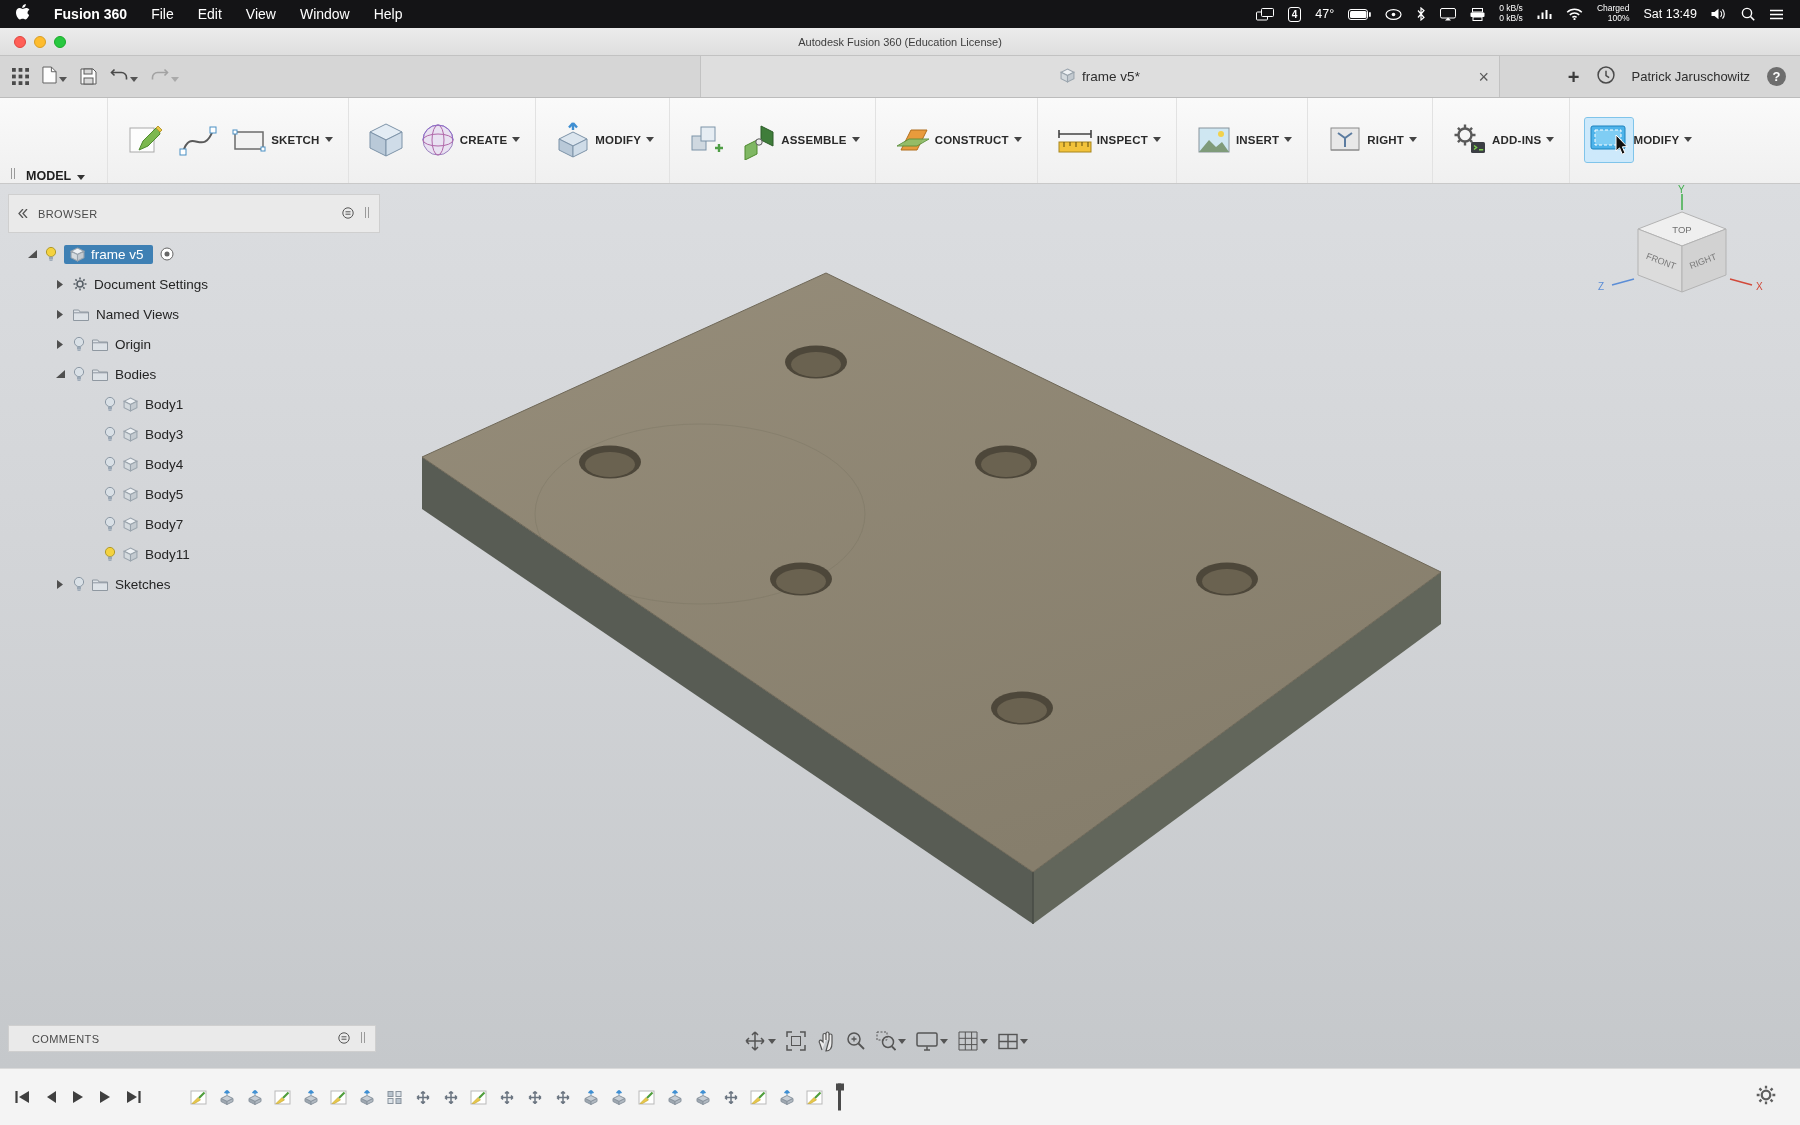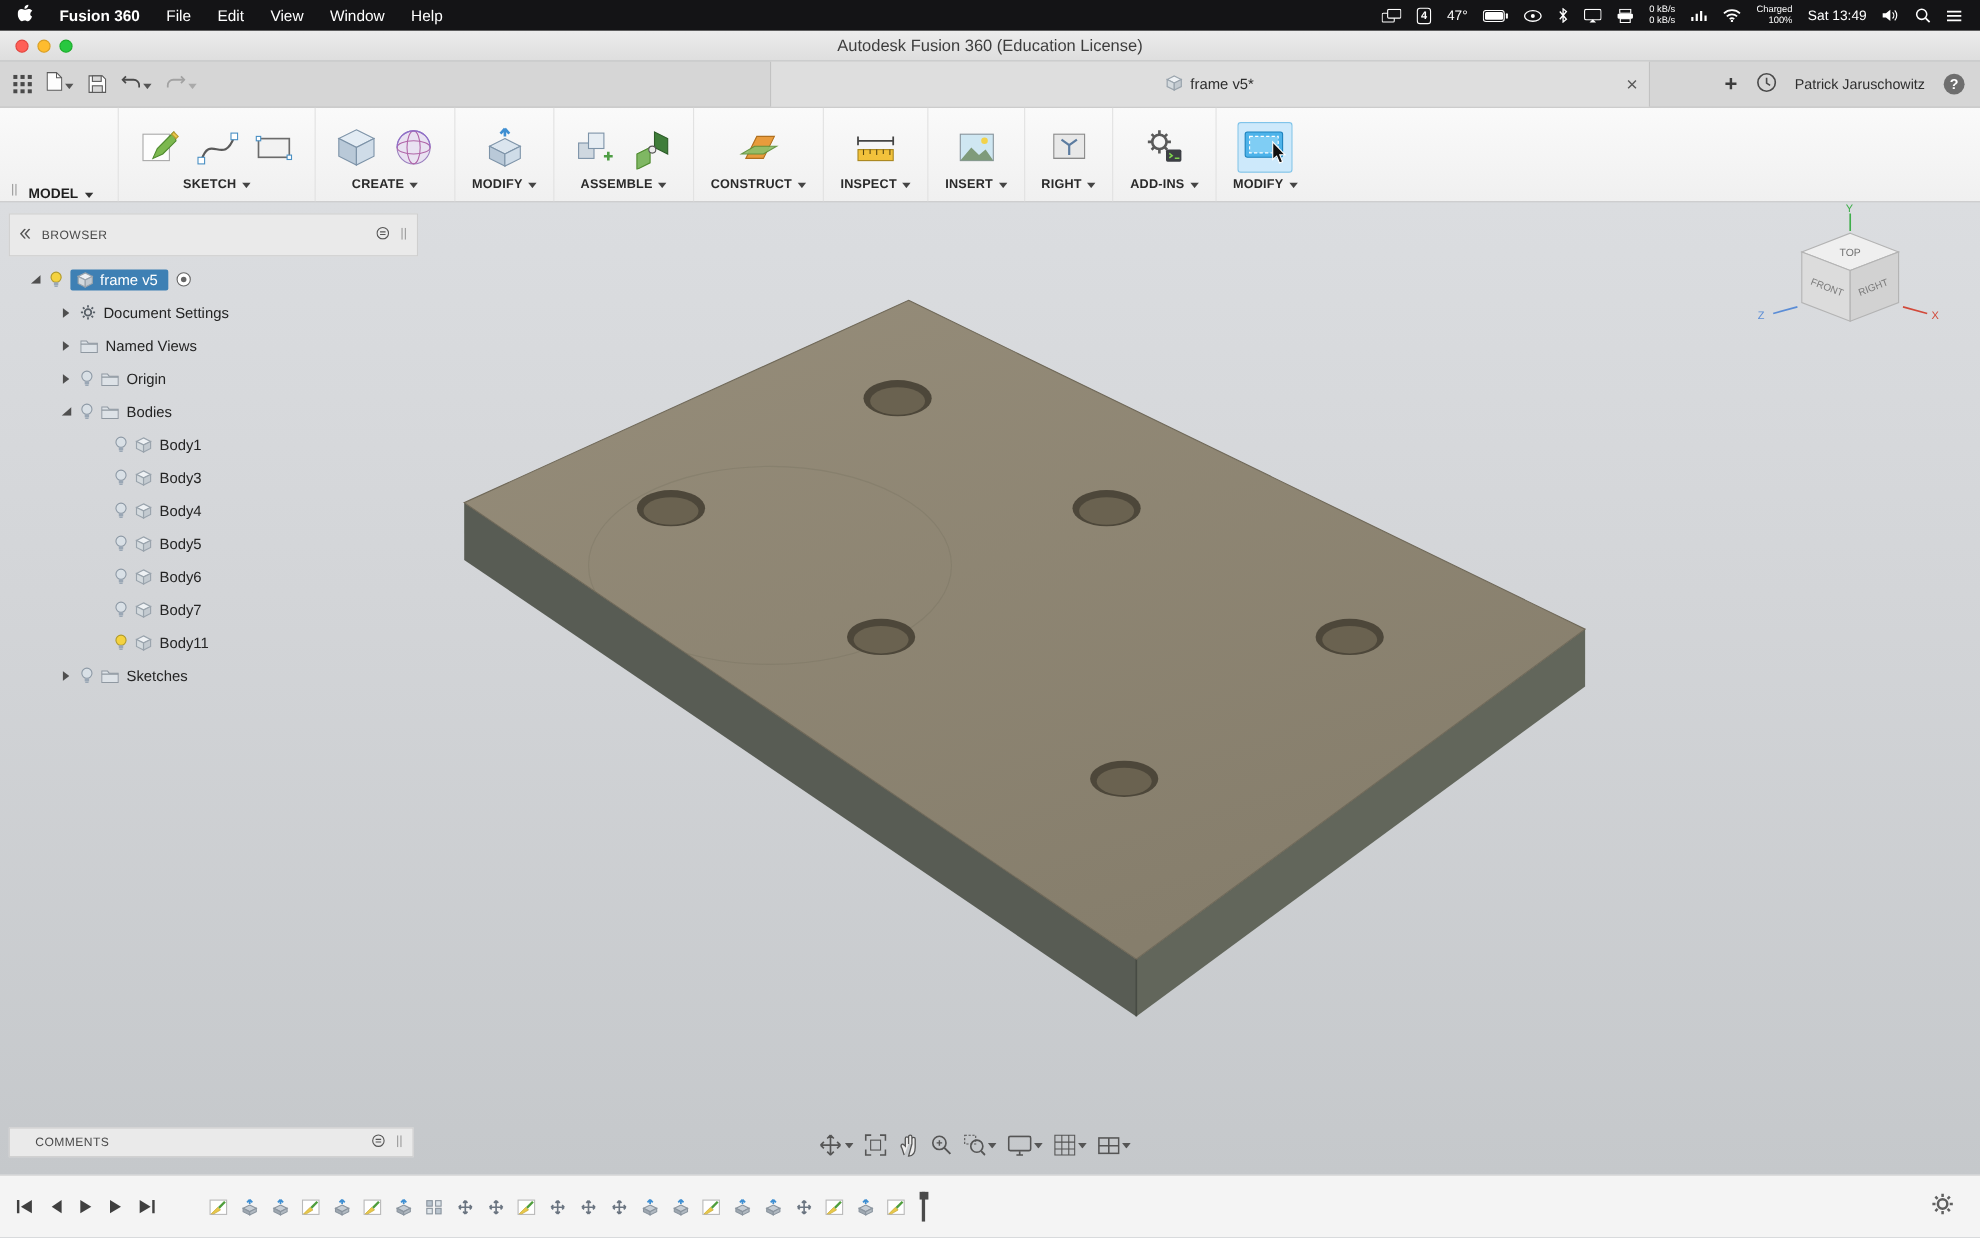--- a/index.html
+++ b/index.html
@@ -11,21 +11,21 @@
 .menubar{position:absolute;top:0;left:0;right:0;height:28px;background:#141416;color:#fff;display:flex;align-items:center;justify-content:space-between;padding:0 16px;font-size:14px}
 .mb-left{display:flex;align-items:center;gap:24px}
 .mb-app{font-weight:bold}
 .mb-item{cursor:default}
 .mb-right{display:flex;align-items:center;gap:14px;font-size:12.5px}
 .mb-right .ic{display:flex;align-items:center}
 .chip{border:1.2px solid #fff;border-radius:3px;font-size:10px;padding:0 3px;line-height:13px;font-weight:bold}
 .stack{display:flex;flex-direction:column;align-items:flex-end;font-size:8.5px;line-height:1.15}
 
 
-.titlebar{position:absolute;top:28px;height:28px;left:0;right:0;background:linear-gradient(#ececec,#dedede);border-bottom:1px solid #c2c2c2;display:flex;align-items:center;justify-content:center;font-size:15px;color:#3d3d3d}
+.titlebar{position:absolute;top:28px;height:28px;left:0;right:0;background:linear-gradient(#ececec,#dedede);border-bottom:1px solid #c2c2c2;display:flex;align-items:center;justify-content:center;font-size:11px;color:#3d3d3d}
 .lights{position:absolute;left:14px;top:0;height:100%;display:flex;align-items:center;gap:8px}
 .light{width:12px;height:12px;border-radius:50%}
 .l-red{background:#ff5f57;border:1px solid #e0443e}
 .l-yellow{background:#febc2e;border:1px solid #d89e24}
 .l-green{background:#28c840;border:1px solid #1aab29}
 
 
 .toolrow{position:absolute;top:56px;height:42px;left:0;right:0;background:#d6d6d6;border-bottom:1px solid #bcbcbc}
 .qat{position:absolute;left:12px;top:0;height:100%;display:flex;align-items:center;gap:13px;color:#4a4a4a}
 .qat .ic{display:flex;align-items:center;gap:2px}
@@ -33,21 +33,21 @@
 .tab-close{position:absolute;right:10px;top:50%;transform:translateY(-50%);font-size:18px;color:#5a5a5a;line-height:1}
 .tr-right{position:absolute;right:14px;top:0;height:100%;display:flex;align-items:center;gap:17px;font-size:13px;color:#2e2e2e}
 .plusbtn{font-size:20px;color:#3c3c3c;font-weight:bold;line-height:1}
 .help-circle{width:19px;height:19px;border-radius:50%;background:#6e6e6e;color:#fff;display:flex;align-items:center;justify-content:center;font-size:13px;font-weight:bold}
 
 
 .ribbon{position:absolute;top:98px;height:86px;left:0;right:0;background:linear-gradient(#fafafa,#f0f0f0);border-bottom:1px solid #c9c9c9;display:flex;align-items:stretch}
 .ws-wrap{display:flex;align-items:flex-end;gap:10px;padding:0 22px 0 10px}
 .ws{display:flex;align-items:center;gap:6px;font-size:12.5px;font-weight:bold;color:#1f1f1f}
 .rgroups{display:flex}
-.rgroup{display:flex;flex-direction:column;align-items:center;justify-content:space-between;padding:7px 15px 9px;border-left:1px solid #e2e2e2}
+.rgroup{display:flex;flex-direction:row;align-items:center;justify-content:space-between;padding:7px 15px 9px;border-left:1px solid #e2e2e2}
 .rg-icons{display:flex;align-items:center;gap:8px;flex:1}
 .ricon{display:flex;align-items:center;justify-content:center;padding:2px;border-radius:2px}
 .ricon.active{background:#cde9fb;outline:1px solid #7fc4ea}
 .rg-label{display:flex;align-items:center;gap:5px;font-size:11.5px;font-weight:bold;color:#2a2a2a;letter-spacing:.2px}
 
 
 .canvas{position:absolute;top:184px;left:0;width:1800px;height:884px;background:linear-gradient(180deg,#dbdde0 0%,#d3d5d8 40%,#c5c8cb 100%);overflow:hidden}
 .model{position:absolute;left:0;top:0}
 
 
@@ -723,37 +723,20 @@
                 <rect x="4.5" y="13.6" width="3" height="1.3" fill="#9aa7b5"></rect>
               </svg>
             </span>
             <span style="display:flex">
               <svg width="15" height="15" viewBox="0 0 14 14">
                 <path d="M7 1 L13 4 L7 7 L1 4 Z" fill="#eef1f4" stroke="#9aa4ad"></path>
                 <path d="M1 4 L7 7 L7 13 L1 10 Z" fill="#d4dade" stroke="#9aa4ad"></path>
                 <path d="M13 4 L7 7 L7 13 L13 10 Z" fill="#c3cad0" stroke="#9aa4ad"></path>
               </svg>
             </span>
-            <span>Body6</span>
-          </div>
-          <div class="trow" style="padding-left:96px">
-            <span style="display:flex">
-              <svg width="12" height="16" viewBox="0 0 12 16">
-                <circle cx="6" cy="6" r="4.6" fill="#d9e0e6" stroke="#8d99a5"></circle>
-                <rect x="4" y="10.6" width="4" height="2.8" fill="#9aa7b5"></rect>
-                <rect x="4.5" y="13.6" width="3" height="1.3" fill="#9aa7b5"></rect>
-              </svg>
-            </span>
-            <span style="display:flex">
-              <svg width="15" height="15" viewBox="0 0 14 14">
-                <path d="M7 1 L13 4 L7 7 L1 4 Z" fill="#eef1f4" stroke="#9aa4ad"></path>
-                <path d="M1 4 L7 7 L7 13 L1 10 Z" fill="#d4dade" stroke="#9aa4ad"></path>
-                <path d="M13 4 L7 7 L7 13 L13 10 Z" fill="#c3cad0" stroke="#9aa4ad"></path>
-              </svg>
-            </span>
             <span>Body7</span>
           </div>
           <div class="trow" style="padding-left:96px">
             <span style="display:flex">
               <svg width="12" height="16" viewBox="0 0 12 16">
                 <circle cx="6" cy="6" r="4.6" fill="#f4d23f" stroke="#b09a2a"></circle>
                 <rect x="4" y="10.6" width="4" height="2.8" fill="#9aa7b5"></rect>
                 <rect x="4.5" y="13.6" width="3" height="1.3" fill="#9aa7b5"></rect>
               </svg>
             </span>

